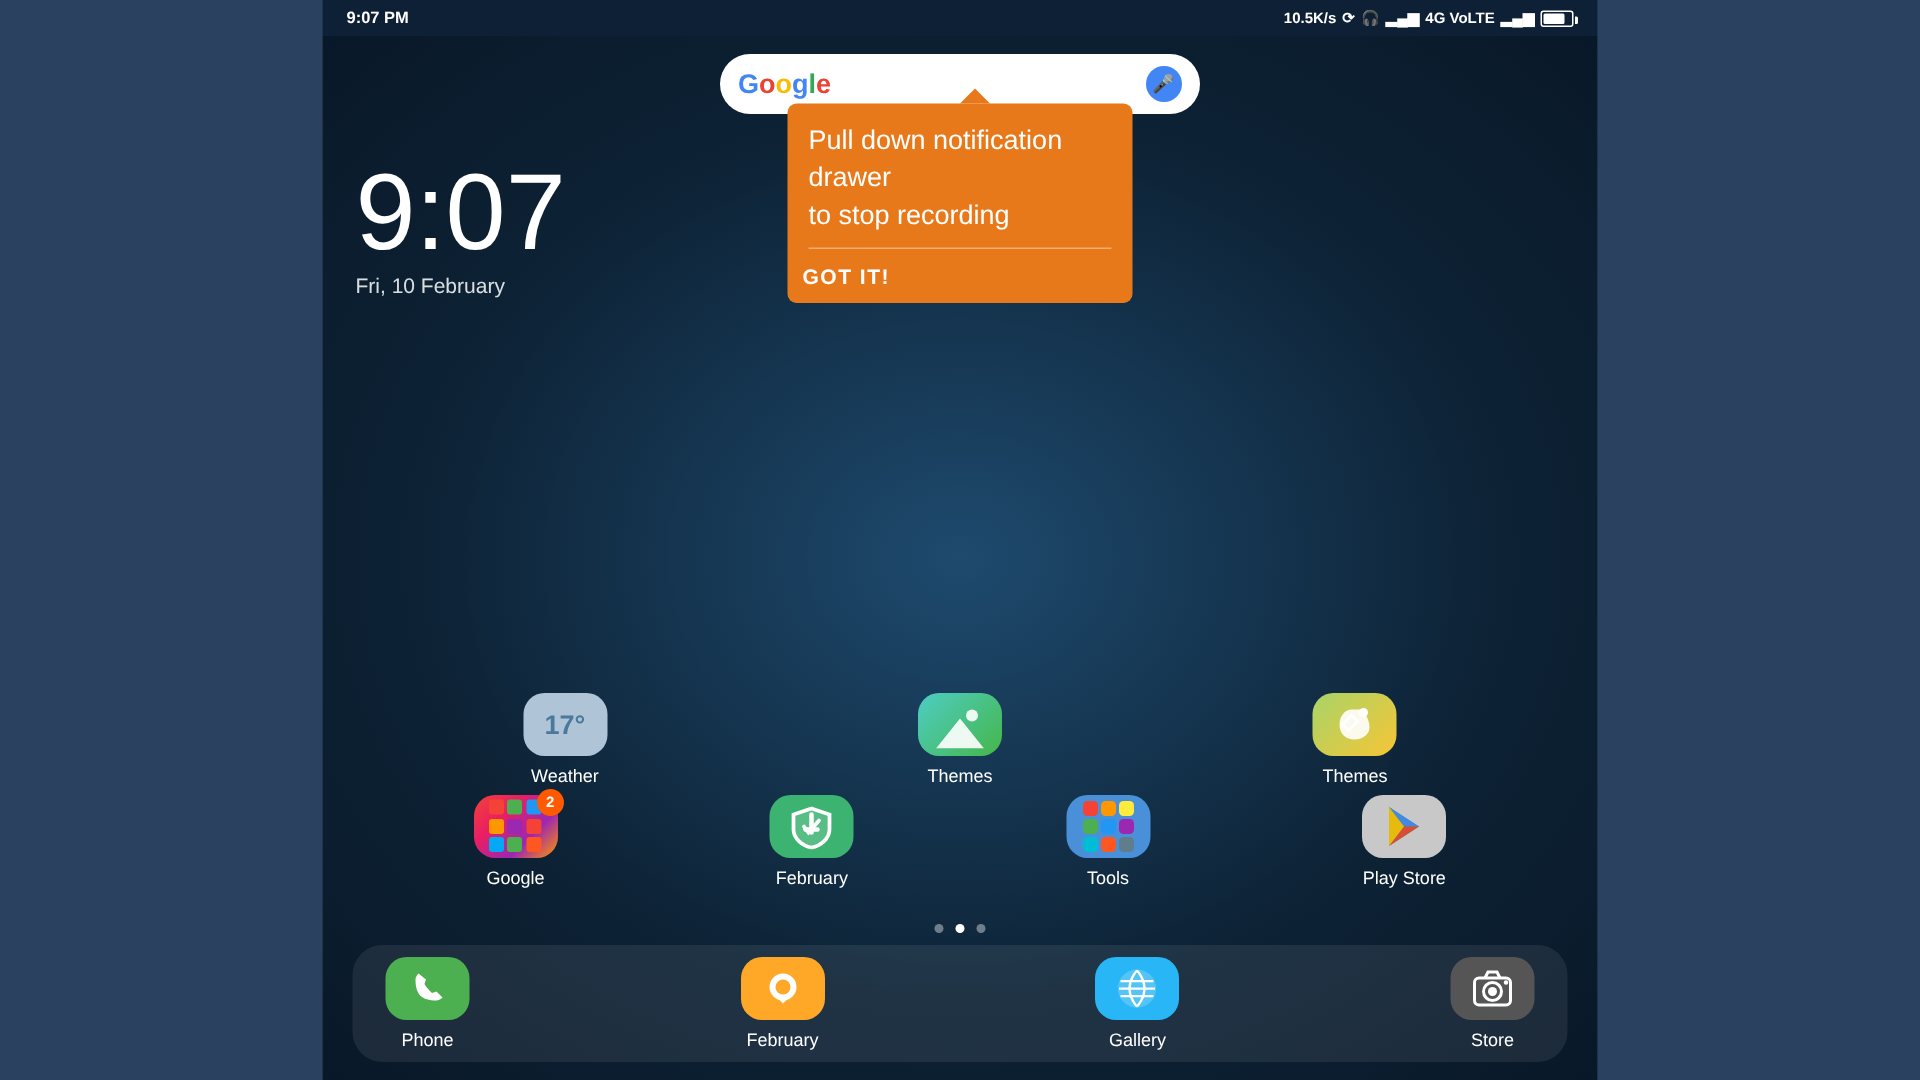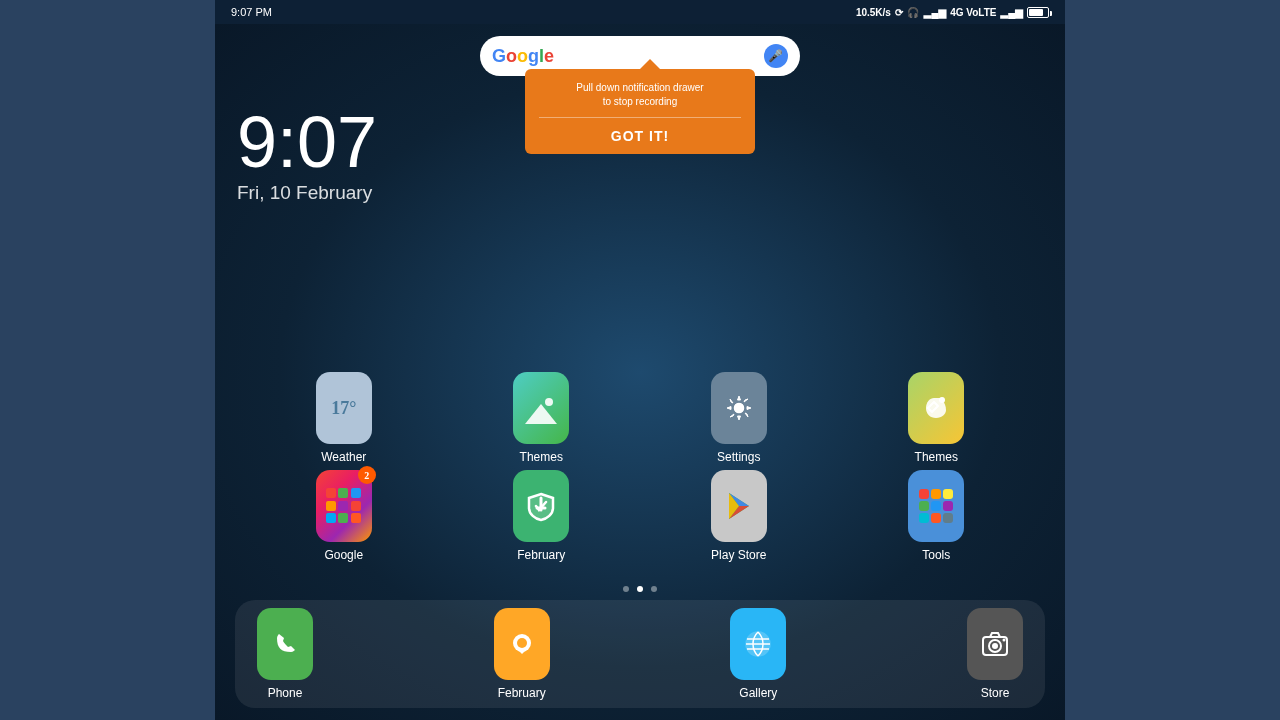--- a/index.html
+++ b/index.html
@@ -36,21 +36,21 @@
       background: #0d2035;
       height: 24px;
       display: flex;
       align-items: center;
       justify-content: space-between;
       padding: 0 16px;
       font-size: 11px;
       color: white;
       flex-shrink: 0;
     }
-    .status-left { font-weight: normal; text-align: right; }
+    .status-left { font-weight: bold; text-align: right; }
     .status-right {
       display: flex;
       align-items: center;
       gap: 4px;
       font-size: 10px;
       font-weight: bold;
     }
     .battery-icon {
       width: 22px;
       height: 11px;
@@ -140,52 +140,50 @@
       position: relative;
       left: 10px;
     }
     .popup-box {
       background: #e8791a;
       border-radius: 6px;
       overflow: hidden;
     }
     .popup-text {
       color: white;
-      font-size: 10px;
+      font-size: 18px;
       padding: 12px 14px 8px;
       line-height: 1.4;
-      text-align: center;
     }
     .popup-divider {
       height: 1px;
       background: rgba(255,255,255,0.4);
       margin: 0 14px;
     }
     .popup-button {
-      text-align: center;
       color: white;
       font-size: 14px;
       font-weight: bold;
       padding: 10px;
       cursor: pointer;
       letter-spacing: 1px;
     }
 
     
     .clock-area {
       margin: 30px 0 0 22px;
     }
     .clock-time {
       font-size: 72px;
       color: white;
       font-weight: 300;
       line-height: 1;
     }
     .clock-date {
-      font-size: 19px;
+      font-size: 14px;
       color: rgba(255,255,255,0.85);
       margin-top: 4px;
     }
 
     
     .app-grid {
       margin: auto 0 0;
       padding: 0 30px 10px;
     }
     .app-row {
@@ -195,29 +193,28 @@
     }
     .app-item {
       display: flex;
       flex-direction: column;
       align-items: center;
       width: 80px;
       cursor: pointer;
     }
     .app-icon {
       width: 56px;
-      height: 72px;
+      height: 42px;
       border-radius: 14px;
       display: flex;
       align-items: center;
       justify-content: center;
       margin-bottom: 6px;
       position: relative;
       font-size: 22px;
-      font-family: Liberation Serif, serif;
     }
     .app-label {
       font-size: 12px;
       color: white;
       text-align: center;
     }
 
     
     .badge {
       position: absolute;
@@ -349,31 +346,20 @@
         <div class="app-item">
           <div class="app-icon gallery-icon">
             <svg width="32" height="32" viewBox="0 0 32 32">
               <polygon points="0,32 16,12 32,32" fill="white" opacity="0.9"></polygon>
               <circle cx="24" cy="10" r="4" fill="white" opacity="0.9"></circle>
             </svg>
           </div>
           <span class="app-label">Themes</span>
         </div>
 
-        <div class="app-item">
-          <div class="app-icon settings-icon">
-            <svg width="32" height="32" viewBox="0 0 32 32">
-              <circle cx="16" cy="16" r="5" fill="white"></circle>
-              <path d="M16 4 L17.5 8 L14.5 8 Z M16 28 L17.5 24 L14.5 24 Z M4 16 L8 17.5 L8 14.5 Z M28 16 L24 17.5 L24 14.5 Z M7 7 L10 11 L8 10 Z M25 25 L22 21 L24 22 Z M7 25 L11 22 L10 24 Z M25 7 L21 10 L22 8 Z" fill="white" stroke="white" stroke-width="1"></path>
-              <circle cx="16" cy="16" r="4" fill="none" stroke="white" stroke-width="2.5"></circle>
-              <circle cx="16" cy="16" r="2.5" fill="white"></circle>
-            </svg>
-          </div>
-          <span class="app-label">Settings</span>
-        </div>
 
         <div class="app-item">
           <div class="app-icon themes-icon">
             <svg width="32" height="32" viewBox="0 0 32 32">
               <path d="M20 6 C20 6 26 10 26 18 C26 22 22 26 16 26 C10 26 6 22 6 16 C6 10 10 6 14 6 L20 6Z" fill="white" opacity="0.9"></path>
               <circle cx="22" cy="8" r="3" fill="white"></circle>
               <path d="M14 10 L18 14 L12 20 L8 16 Z" fill="none" stroke="white" stroke-width="2"></path>
             </svg>
           </div>
           <span class="app-label">Themes</span>
@@ -408,48 +394,48 @@
               <path d="M16 4 L28 8 L28 18 C28 24 22 29 16 30 C10 29 4 24 4 18 L4 8 Z" fill="rgba(255,255,255,0.15)"></path>
               <path d="M11 16 L14 20 L21 12" stroke="white" stroke-width="2.5" fill="none" stroke-linecap="round"></path>
               <path d="M16 8 L16 20" stroke="white" stroke-width="3" stroke-linecap="round"></path>
               <path d="M12 18 L20 18" stroke="white" stroke-width="3" stroke-linecap="round"></path>
             </svg>
           </div>
           <span class="app-label">February</span>
         </div>
 
         <div class="app-item">
-          <div class="app-icon playstore-icon">
-            <svg width="30" height="30" viewBox="0 0 30 30">
-              <polygon points="5,2 25,15 5,28" fill="#34a853"></polygon>
-              <polygon points="5,2 25,15 15,15 5,2" fill="#4285f4" opacity="0.9"></polygon>
-              <polygon points="5,28 25,15 15,15 5,28" fill="#ea4335" opacity="0.9"></polygon>
-              <polygon points="5,2 5,28 15,15" fill="#fbbc05" opacity="0.9"></polygon>
-            </svg>
-          </div>
-          <span class="app-label">Play Store</span>
-        </div>
-
-        <div class="app-item">
           <div class="app-icon tools-icon">
             <div style="display:grid;grid-template-columns:repeat(3,1fr);gap:2px;width:34px;height:34px;">
               <div style="background:#f44336;border-radius:3px;width:10px;height:10px;"></div>
               <div style="background:#ff9800;border-radius:3px;width:10px;height:10px;"></div>
               <div style="background:#ffeb3b;border-radius:3px;width:10px;height:10px;"></div>
               <div style="background:#4caf50;border-radius:3px;width:10px;height:10px;"></div>
               <div style="background:#2196f3;border-radius:3px;width:10px;height:10px;"></div>
               <div style="background:#9c27b0;border-radius:3px;width:10px;height:10px;"></div>
               <div style="background:#00bcd4;border-radius:3px;width:10px;height:10px;"></div>
               <div style="background:#ff5722;border-radius:3px;width:10px;height:10px;"></div>
               <div style="background:#607d8b;border-radius:3px;width:10px;height:10px;"></div>
             </div>
           </div>
           <span class="app-label">Tools</span>
         </div>
 
+        <div class="app-item">
+          <div class="app-icon playstore-icon">
+            <svg width="30" height="30" viewBox="0 0 30 30">
+              <polygon points="5,2 25,15 5,28" fill="#34a853"></polygon>
+              <polygon points="5,2 25,15 15,15 5,2" fill="#4285f4" opacity="0.9"></polygon>
+              <polygon points="5,28 25,15 15,15 5,28" fill="#ea4335" opacity="0.9"></polygon>
+              <polygon points="5,2 5,28 15,15" fill="#fbbc05" opacity="0.9"></polygon>
+            </svg>
+          </div>
+          <span class="app-label">Play Store</span>
+        </div>
+
       </div>
 
     </div>
 
     <div class="page-dots">
       <div class="dot"></div>
       <div class="dot active"></div>
       <div class="dot"></div>
     </div>
 

